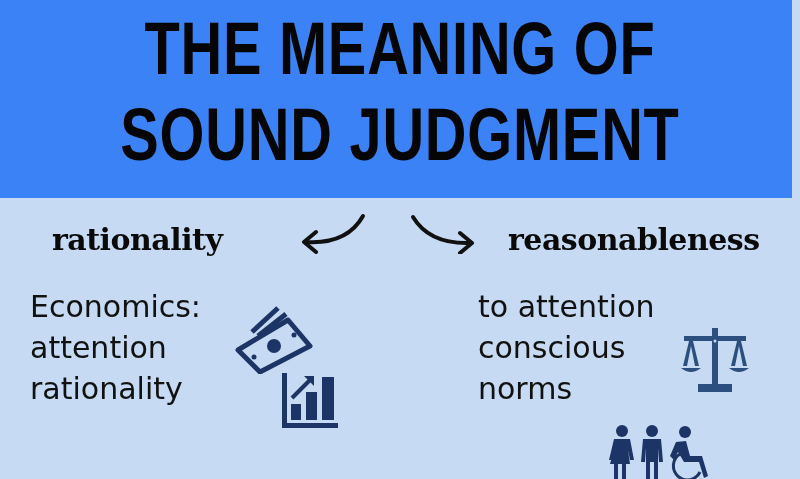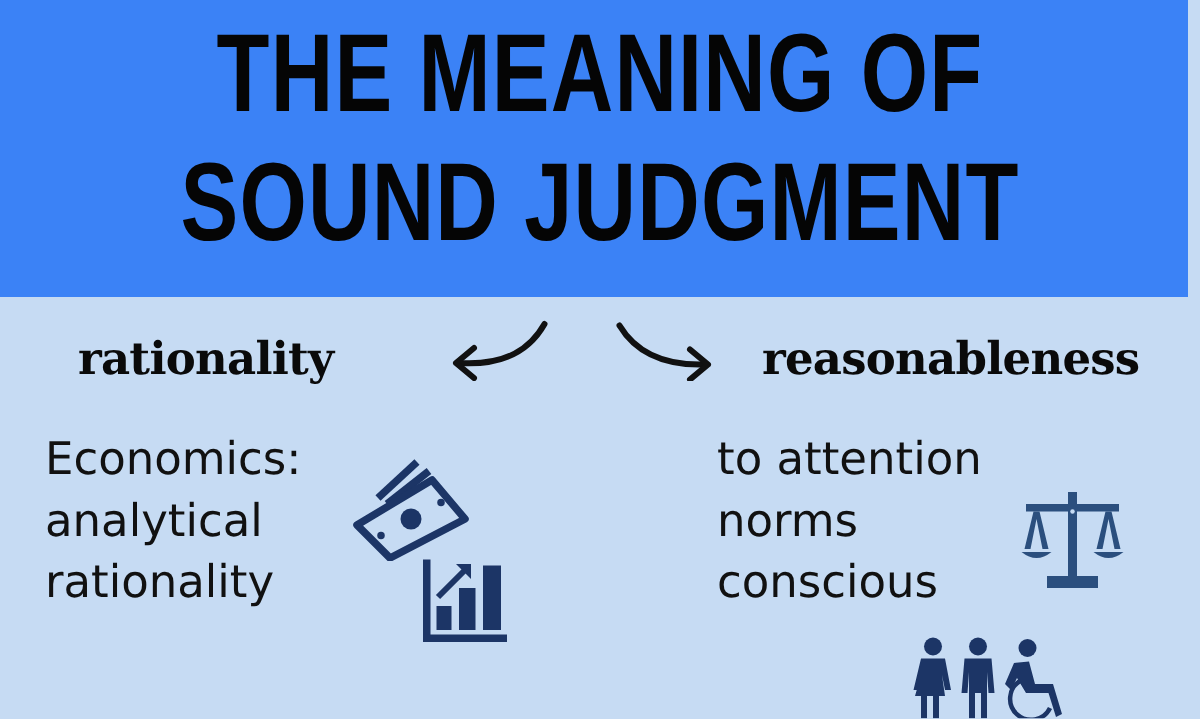--- a/index.html
+++ b/index.html
@@ -62,28 +62,28 @@
   <path d="M20 22 L 8 32 L 20 42" fill="none" stroke="#111" stroke-width="4" stroke-linecap="round" stroke-linejoin="round"></path>
 </svg>
 
 <svg class="arrow" style="left:404px; top:210px;" width="76" height="44" viewBox="0 0 76 44">
   <path d="M9 7 C 18 22, 34 34, 66 33" fill="none" stroke="#111" stroke-width="4" stroke-linecap="round"></path>
   <path d="M56 23 L 68 33 L 56 43" fill="none" stroke="#111" stroke-width="4" stroke-linecap="round" stroke-linejoin="round"></path>
 </svg>
 
 <div class="desc left">
   <span class="line">Economics:</span>
-  <span class="line">analytical</span>
+  <span class="line">attention</span>
   <span class="line">rationality</span>
 </div>
 
 <div class="desc right">
   <span class="line">to attention</span>
+  <span class="line">conscious</span>
   <span class="line">norms</span>
-  <span class="line">conscious</span>
 </div>
 
 <svg class="icon" style="left:232px; top:302px;" width="86" height="72" viewBox="0 0 86 72">
   <g fill="none" stroke="#1c3566" stroke-width="5" stroke-linejoin="round">
     <path d="M20 30 L 46 6"></path>
     <path d="M26 34 L 54 12"></path>
     <polygon points="6,48 56,18 78,44 28,70" fill="#c6dbf3"></polygon>
   </g>
   <circle cx="42" cy="44" r="7" fill="#1c3566"></circle>
   <circle cx="22" cy="55" r="2.5" fill="#1c3566"></circle>

